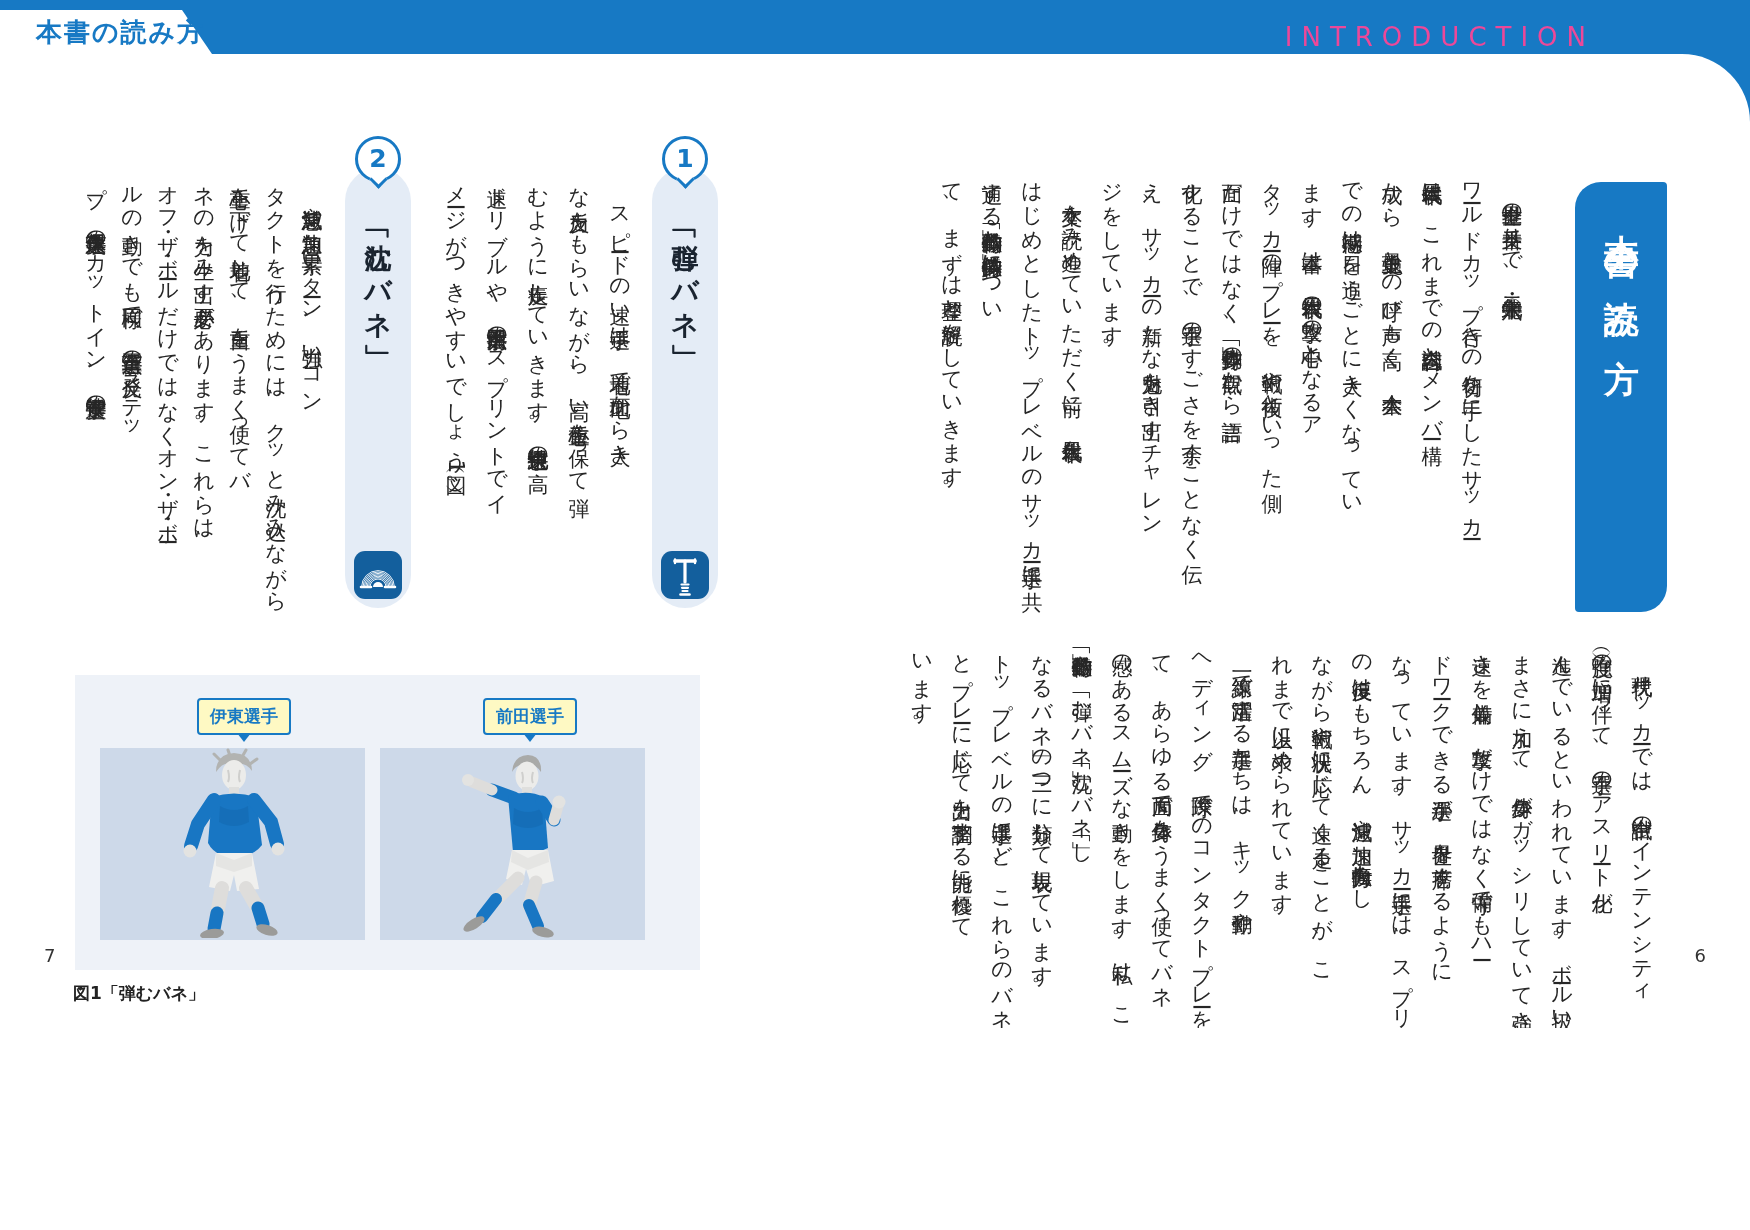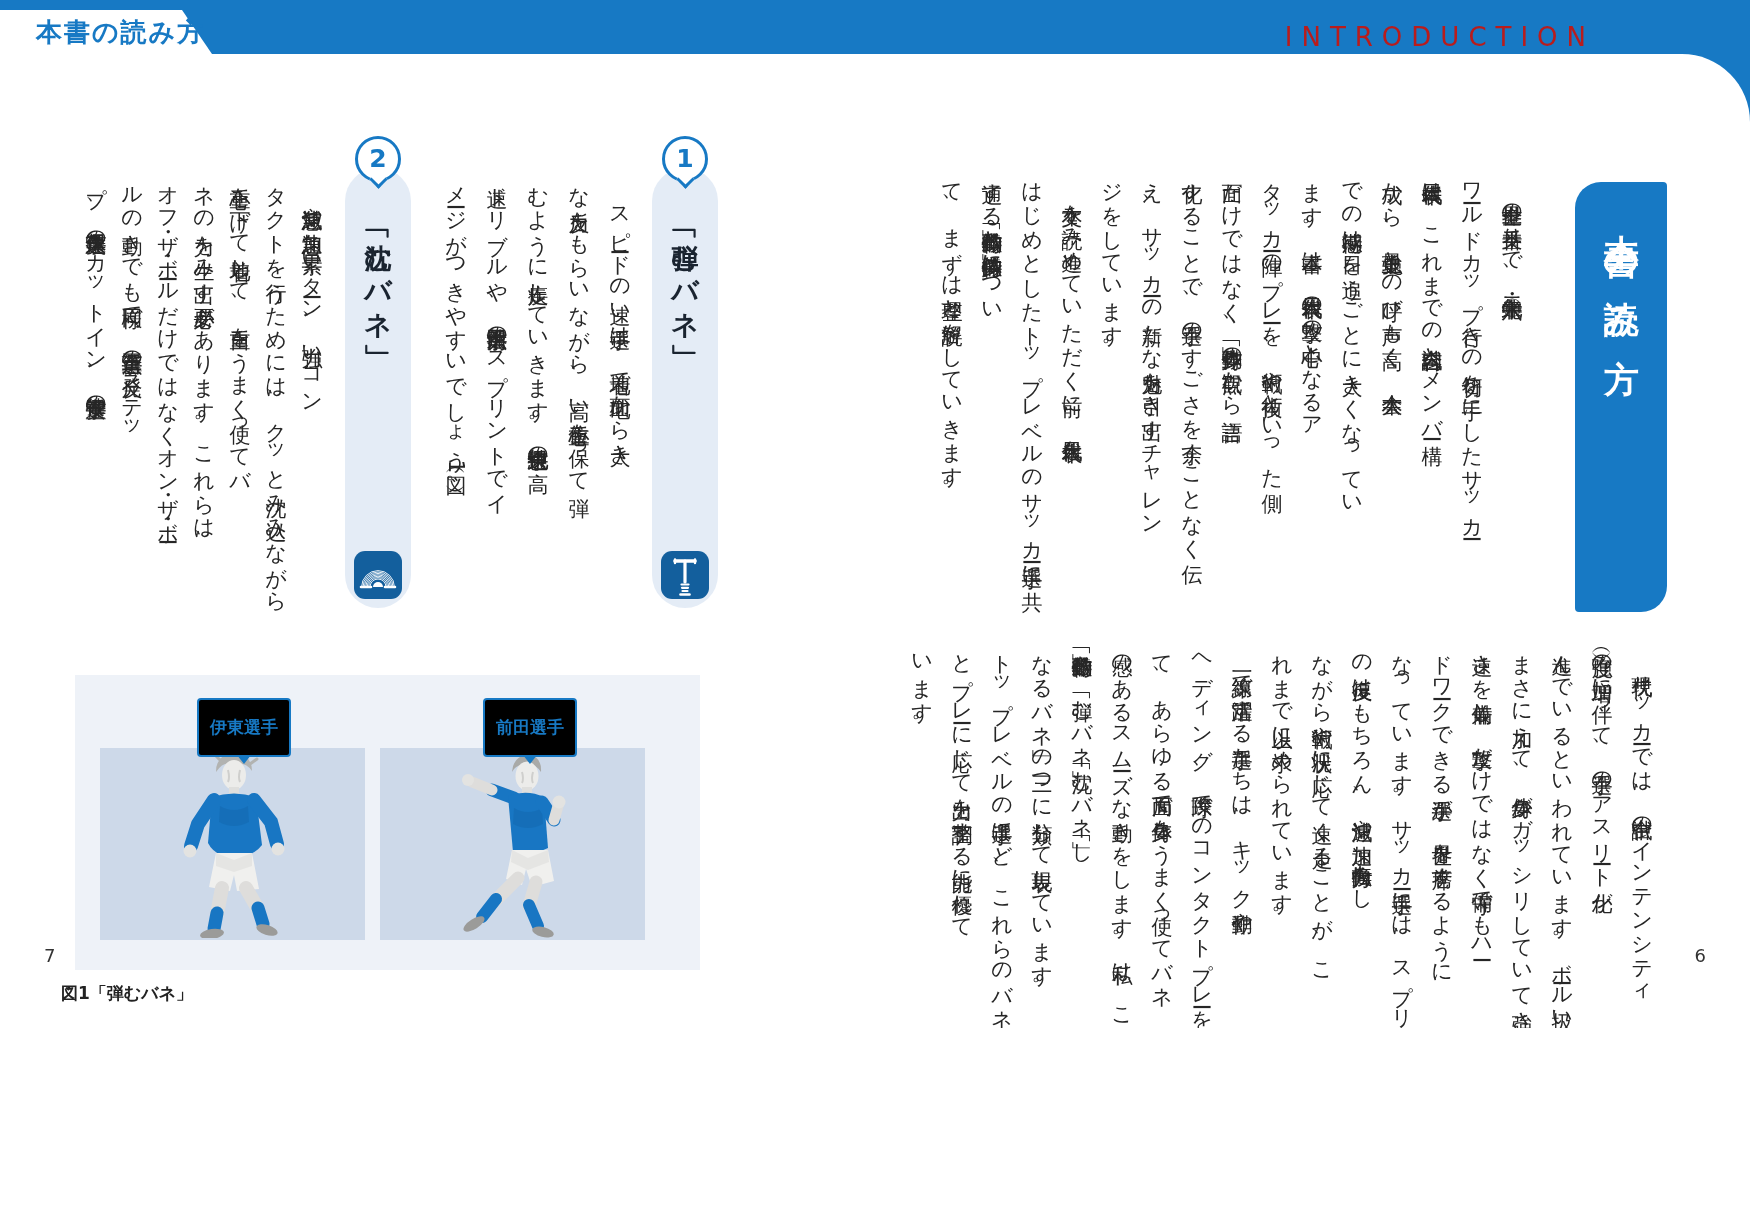--- a/index.html
+++ b/index.html
@@ -13,21 +13,21 @@
   .sheet{position:absolute;left:0;top:54px;right:0;bottom:0;background:#ffffff;border-top-right-radius:68px;}
   .top-tab{
     position:absolute;left:0;top:10px;width:216px;height:44px;background:#ffffff;
     clip-path:polygon(0 0,182px 0,212px 44px,0 44px);
   }
   .top-tab-title{
     position:absolute;left:36px;top:10px;height:44px;line-height:44px;
     color:#1779c4;font-size:26px;font-weight:bold;letter-spacing:2px;
   }
   .introduction{
-    position:absolute;right:155px;top:22px;color:#b91c1c;font-size:26px;
+    position:absolute;right:155px;top:22px;color:#ec4899;font-size:26px;
     letter-spacing:9px;font-weight:400;
   }
   
   .vtext{
     writing-mode:vertical-rl;text-orientation:mixed;white-space:pre-line;
     color:#262626;font-size:21px;position:absolute;
   }
   .r-upper{top:168px;right:218px;height:470px;line-height:40px;}
   .r-lower{top:640px;right:88px;height:480px;line-height:40px;}
   .s1-text{top:172px;right:1110px;height:465px;line-height:41px;}
@@ -69,31 +69,31 @@
     border-bottom:3px solid #1779c4;transform:rotate(45deg);
   }
   .badge-1{left:662px;}
   .badge-2{left:355px;}
   
   .figure-panel{position:absolute;left:75px;top:675px;width:625px;height:295px;background:#eef2f8;}
   .inner-panel{position:absolute;top:73px;width:265px;height:192px;background:#cdd9e9;}
   .inner-1{left:25px;}
   .inner-2{left:305px;}
   .player-tag{
-    position:absolute;top:23px;background:#000000;border:2px solid #1779c4;border-radius:4px;
-    color:#1779c4;font-size:17px;font-weight:bold;padding:16px 11px;z-index:2;
+    position:absolute;top:23px;background:#fef9c3;border:2px solid #1779c4;border-radius:4px;
+    color:#1779c4;font-size:17px;font-weight:bold;padding:5px 11px;z-index:2;
   }
   .player-tag::after{
     content:"";position:absolute;left:50%;bottom:-9px;margin-left:-7px;
     border:7px solid transparent;border-top:9px solid #1779c4;border-bottom:0;
   }
   .tag-1{left:122px;}
   .tag-2{left:408px;}
   .player-svg{position:absolute;left:50%;transform:translateX(-50%);bottom:2px;}
-  .figure-caption{position:absolute;left:61px;top:982px;font-size:17px;font-weight:600;color:#222222;}
+  .figure-caption{position:absolute;left:73px;top:982px;font-size:17px;font-weight:600;color:#222222;}
   
   .pageno{position:absolute;bottom:62px;font-size:18px;color:#333333;}
   .pageno-left{left:44px;}
   .pageno-right{right:44px;}
 </style>
 </head>
 <body>
 
 <div class="canvas">
 

